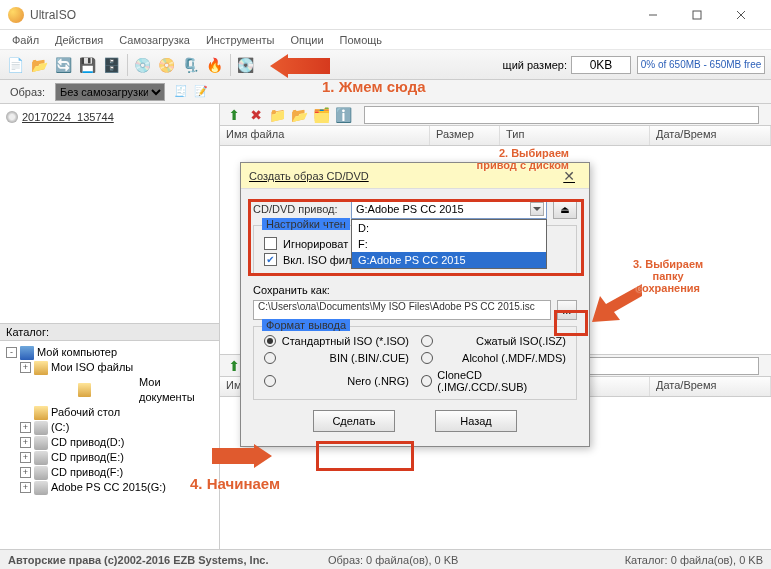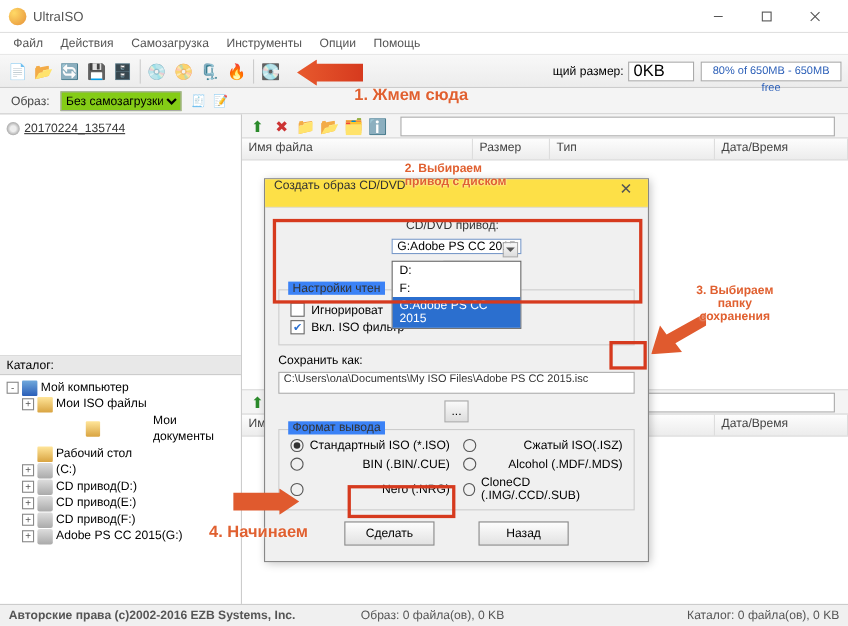--- a/index.html
+++ b/index.html
@@ -9,25 +9,25 @@
 .titlebar .title{color:#555;flex:1;font-size:12px;}
 .winbtns{display:flex;}
 .winbtn{width:44px;height:30px;display:flex;align-items:center;justify-content:center;color:#666;}
 .winbtn svg{width:10px;height:10px;stroke:#555;stroke-width:1;fill:none;}
 .menubar{height:20px;display:flex;padding:0 6px;color:#555;border-bottom:1px solid #e8e8e8;align-items:center;gap:4px;}
 .menubar span{padding:2px 6px;}
 .toolbar{height:30px;background:linear-gradient(#f8f8f8,#ececec);border-bottom:1px solid #ccc;display:flex;align-items:center;padding:0 4px;position:relative;}
 .tbtn{width:22px;height:22px;margin:0 1px;border:1px solid transparent;border-radius:2px;display:flex;align-items:center;justify-content:center;font-size:14px;}
 .sep{width:1px;height:22px;background:#ccc;margin:0 3px;}
 .sizebox{position:absolute;right:140px;display:flex;align-items:center;gap:4px;}
-.sizebox input{width:60px;height:18px;border:1px solid #aaa;text-align:left;padding:0 4px;font-size:15px;}
+.sizebox input{width:60px;height:18px;border:1px solid #aaa;text-align:center;padding:0 4px;font-size:12px;}
 .capacity{position:absolute;right:6px;width:128px;height:18px;border:1px solid #aaa;background:#fff;text-align:center;font-size:10px;color:#2b5fb8;line-height:16px;}
 .subbar{height:24px;display:flex;align-items:center;border-bottom:1px solid #ccc;background:#f4f4f4;}
 .subbar .lbl{padding:0 10px;color:#444;}
-.subbar select{height:18px;border:1px solid #aaa;font-size:11px;width:110px;background:#84cc16;}
+.subbar select{height:18px;border:1px solid #aaa;font-size:11px;width:110px;background:#737373;}
 .subbar .mini{display:flex;margin-left:6px;}
 .subbar .mini .tbtn{width:18px;height:18px;font-size:11px;}
 .pathline{flex:1;margin:0 8px;height:18px;border:1px solid #aaa;background:#fff;display:flex;align-items:center;padding:0 4px;}
 .main{display:flex;height:calc(100% - 30px - 20px - 30px - 24px - 20px);}
 .leftcol{width:220px;display:flex;flex-direction:column;border-right:1px solid #ccc;}
 .treepane{flex:0 0 220px;padding:6px;color:#333;overflow:auto;border-bottom:1px solid #ccc;text-decoration:underline;}
 .treepane .node{display:flex;align-items:center;gap:4px;padding:1px 0;}
 .treepane .disc{width:12px;height:12px;background:radial-gradient(circle,#eee 30%,#bbb 60%,#888);border-radius:50%;}
 .cat-lbl{background:#e8e8e8;padding:2px 6px;border-bottom:1px solid #ccc;font-size:11px;}
 .localtree{flex:1;padding:4px 6px;overflow:auto;}
@@ -48,25 +48,25 @@
 .col-date{flex:1;}
 .listbody{flex:1;background:#fff;}
 .bottomhalf{border-top:1px solid #ccc;}
 .statusbar{height:20px;background:#f0f0f0;border-top:1px solid #ccc;display:flex;align-items:center;padding:0 8px;color:#555;font-size:11px;}
 .statusbar .s1{flex:0 0 320px;font-weight:bold;}
 .statusbar .s2{flex:0 0 200px;}
 .statusbar .s3{flex:1;text-align:right;}
 
 
 .dialog{position:absolute;left:240px;top:162px;width:350px;background:#f0f0f0;border:1px solid #888;box-shadow:2px 2px 8px rgba(0,0,0,.25);z-index:50;}
-.dlg-title{height:26px;background:#fde047;display:flex;align-items:flex-start;padding:0 8px;border-bottom:1px solid #ddd;}
+.dlg-title{height:26px;background:#fef9c3;display:flex;align-items:center;padding:0 8px;border-bottom:1px solid #ddd;text-decoration:underline;}
 .dlg-title span{flex:1;color:#333;}
 .dlg-close{font-size:14px;color:#555;padding:0 6px;}
 .dlg-body{padding:10px 12px;}
-.dlg-row{display:flex;align-items:center;margin-bottom:6px;gap:6px;flex-direction:column;}
+.dlg-row{display:flex;align-items:center;margin-bottom:6px;gap:6px;}
 .dlg-row .lab{width:92px;color:#333;}
 .combo{flex:1;height:20px;border:1px solid #7a9ac9;background:#fff;display:flex;align-items:center;padding:0 4px;position:relative;}
 .combo .arr{position:absolute;right:2px;top:2px;width:14px;height:14px;border:1px solid #aaa;background:linear-gradient(#fafafa,#ddd);display:flex;align-items:center;justify-content:center;}
 .combo .arr:after{content:"";border:4px solid transparent;border-top-color:#555;margin-top:3px;}
 .eject{width:24px;height:20px;border:1px solid #aaa;background:linear-gradient(#fafafa,#ddd);display:flex;align-items:center;justify-content:center;}
 .eject:after{content:"⏏";font-size:10px;}
 .dropdown{position:absolute;top:19px;left:-1px;right:-1px;border:1px solid #666;background:#fff;z-index:60;}
 .dropdown div{padding:2px 6px;}
 .dropdown .sel{background:#2b6fcf;color:#fff;}
 .groupbox{border:1px solid #ccc;margin:6px 0 8px 0;padding:8px 10px 6px;position:relative;}
@@ -132,21 +132,21 @@
   <div class="tbtn">💿</div>
   <div class="tbtn">📀</div>
   <div class="tbtn">🗜️</div>
   <div class="tbtn">🔥</div>
   <div class="sep"></div>
   <div class="tbtn">💽</div>
   <div class="sizebox">
     <span>щий размер:</span>
     <input readonly="" value="0KB" style="">
   </div>
-  <div class="capacity">80% of 650MB - 650MB free</div>
+  <div class="capacity">0% of 650MB - 650MB free</div>
 </div>
 
 <div class="subbar">
   <span class="lbl">Образ:</span>
   <select><option id="bootopt">Без самозагрузки</option></select>
   <div class="mini">
     <div class="tbtn">🧾</div>
     <div class="tbtn">📝</div>
   </div>
 </div>
@@ -337,21 +337,21 @@
     <polygon points="60,4 18,4 18,0 0,12 18,24 18,20 60,20" fill="url(#g1)"></polygon>
   </svg>
 <svg class="arrow" style="left:592px;top:278px;width:50px;height:44px" viewBox="0 0 50 44">
     <polygon points="50,0 50,18 22,34 28,42 0,44 8,18 14,26 50,6" fill="#e05a2e"></polygon>
   </svg>
 <svg class="arrow" style="left:212px;top:444px;width:60px;height:24px" viewBox="0 0 60 24">
     <polygon points="0,4 42,4 42,0 60,12 42,24 42,20 0,20" fill="#e05a2e"></polygon>
   </svg>
 
 <div class="anno txt" style="left:322px;top:78px">1. Жмем сюда</div>
-<div class="anno txt" style="left:368px;top:147px;text-align:left;width:180px">
+<div class="anno txt" style="left:389px;top:147px;text-align:right;width:180px">
   <div>2. Выбираем</div>
   <div>привод с диском</div>
 </div>
 <div class="anno txt" style="left:608px;top:258px;text-align:center;width:120px">
   <div>3. Выбираем</div>
   <div>папку</div>
   <div>сохранения</div>
 </div>
 <div class="anno txt" style="left:190px;top:475px">4. Начинаем</div>
 

